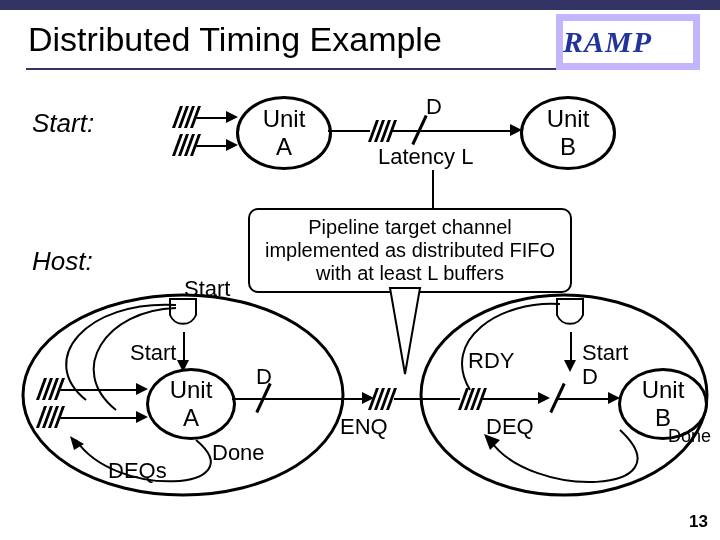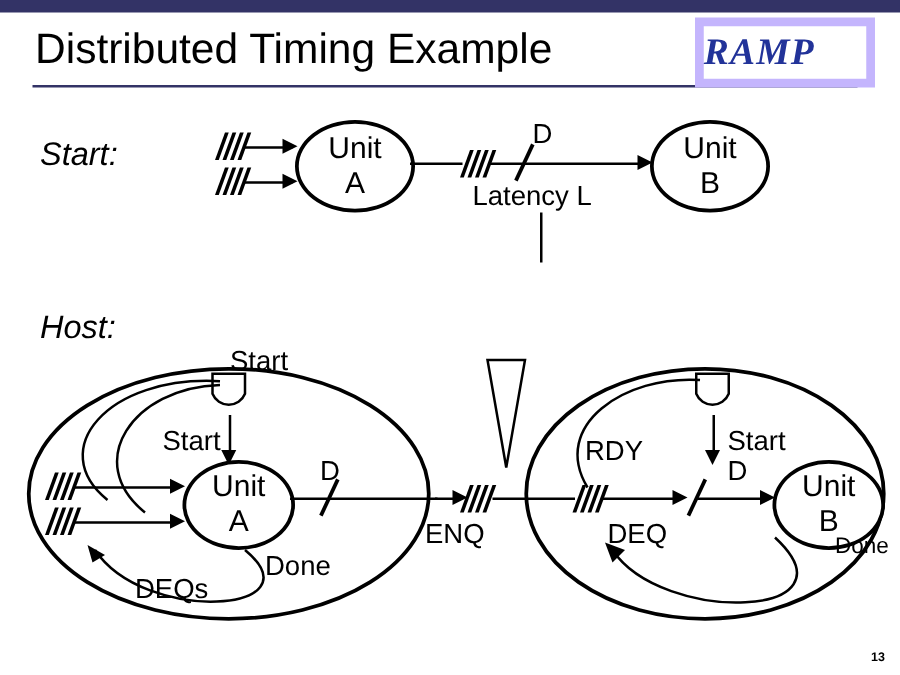--- a/index.html
+++ b/index.html
@@ -115,21 +115,21 @@
     padding: 6px 10px;
     font-size: 20px;
     text-align: center;
     background: #fff;
     line-height: 1.15;
   }
   .pagenum {
     position: absolute;
     bottom: 8px;
     right: 12px;
-    font-size: 10px;
+    font-size: 17px;
     font-weight: bold;
   }
   .andgate {
     position: absolute;
     width: 38px;
     height: 30px;
   }
   svg { overflow: visible; }
 </style>
 </head>
@@ -182,20 +182,21 @@
 
   <div style="position:absolute; top:114px; left:418px; width:3px; height:32px; background:#000; transform:rotate(25deg);"></div>
   <div class="arrow-line" style="top:130px; left:420px; width:96px;"></div>
   <div class="arrow-head-right" style="top:124px; left:510px;"></div>
 
   <div class="lbl" style="top:94px; left:426px;">D</div>
   <div class="lbl" style="top:144px; left:378px;">Latency L</div>
 
   <div style="position:absolute; top:170px; left:432px; width:2px; height:40px; background:#000;"></div>
 
+  <div class="callout">Pipeline target channel implemented as distributed FIFO with at least L buffers</div>
 
   <svg style="position:absolute; top:288px; left:380px;" width="50" height="90">
     <polygon points="10,0 40,0 25,86" fill="#fff" stroke="#000" stroke-width="2"></polygon>
   </svg>
 
   <svg style="position:absolute; top:290px; left:18px;" width="330" height="210">
     <ellipse cx="165" cy="105" rx="160" ry="100" fill="none" stroke="#000" stroke-width="3"></ellipse>
   </svg>
 
   <svg style="position:absolute; top:290px; left:416px;" width="296" height="210">

